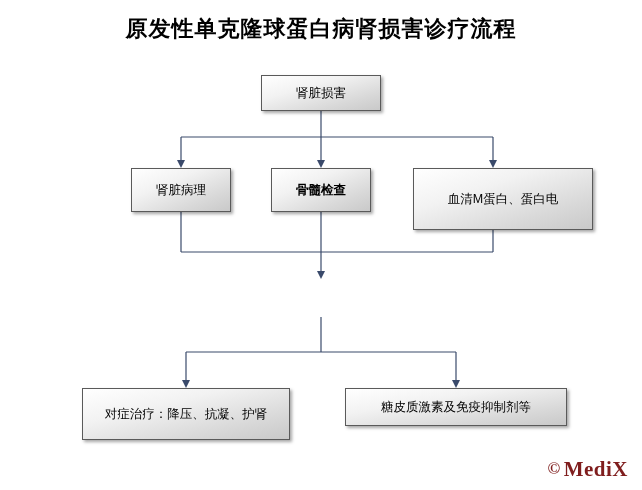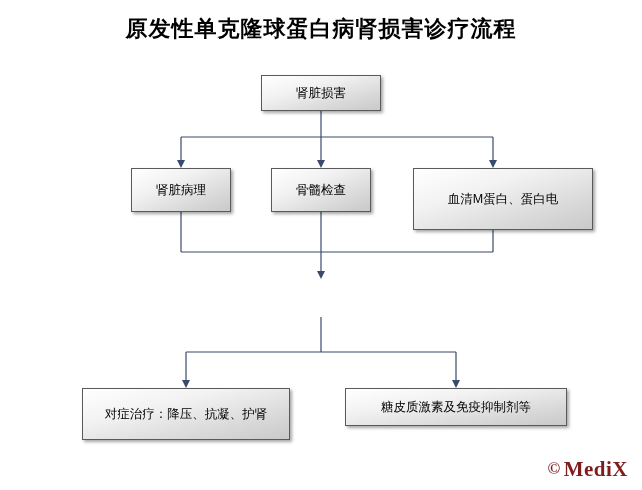--- a/index.html
+++ b/index.html
@@ -120,21 +120,21 @@
   </svg>
 
   <div class="node" style="left:261px; top:75px; width:120px; height:36px;">
     <span>肾脏损害</span>
   </div>
 
   <div class="node" style="left:131px; top:168px; width:100px; height:44px;">
     <span>肾脏病理</span>
   </div>
 
-  <div class="node" style="left:271px; top:168px; width:100px; height:44px;">
+  <div class="node" style="left:271px; top:168px; width:100px; height:44px;font-weight:bold;">
     <span>骨髓检查</span>
   </div>
 
   <div class="node" style="left:413px; top:168px; width:180px; height:62px; flex-direction:column;">
     <span>血清M蛋白、蛋白电</span>
   </div>
 
 
   <div class="node" style="left:82px; top:388px; width:208px; height:52px;">
     <span>对症治疗：降压、抗凝、护肾</span>

